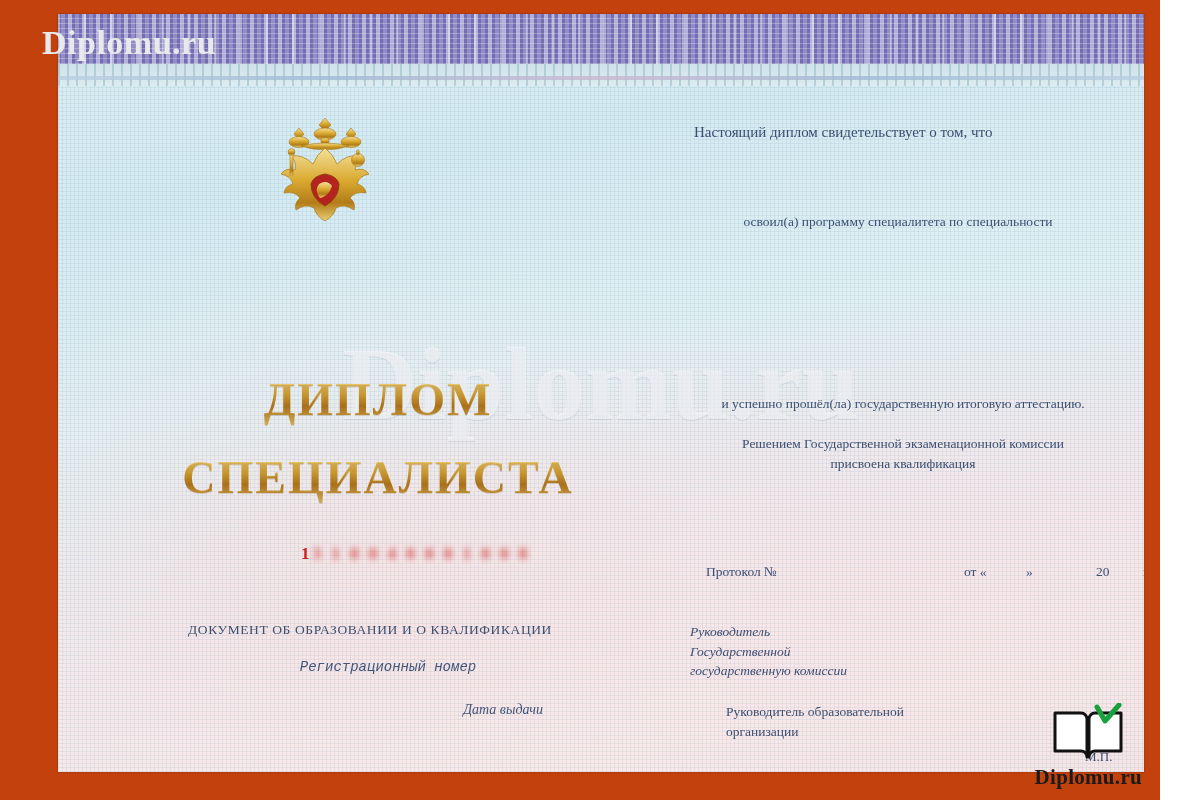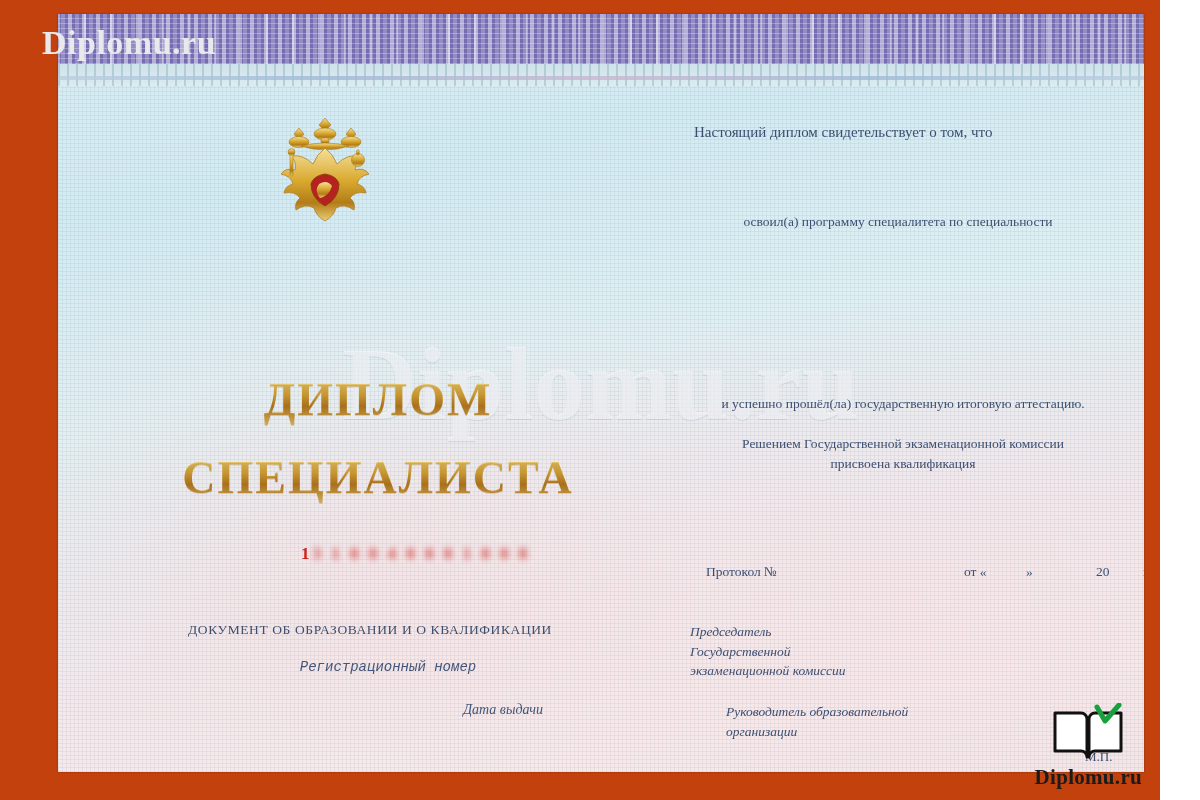--- a/index.html
+++ b/index.html
@@ -287,21 +287,20 @@
     font-style: italic;
     font-size: 13.5px;
     line-height: 1.45;
     color: #3c4f72;
   }
   .sig-head {
     position: absolute;
     left: 668px;
     top: 688px;
     font-family: "Liberation Serif", serif;
-    font-style: italic;
     font-size: 13.5px;
     line-height: 1.45;
     color: #3c4f72;
   }
   .mp {
     position: absolute;
     left: 1000px;
     top: 735px;
     font-family: "Liberation Serif", serif;
     font-size: 13px;
@@ -410,23 +409,23 @@
 
       <div class="protocol-row">
         <span class="p-label">Протокол №</span>
         <span class="p-ot">от «</span>
         <span class="p-q2">»</span>
         <span class="p-20">20</span>
         <span class="p-g">г.</span>
       </div>
 
       <div class="sig-chairman">
-        <div>Председатель</div>
+        <div>Руководитель</div>
         <div>Государственной</div>
-        <div>экзаменационной комиссии</div>
+        <div>государственную комиссии</div>
       </div>
 
       <div class="sig-head">
         <div>Руководитель образовательной</div>
         <div>организации</div>
       </div>
 
       <div class="mp">М.П.</div>
 
     </div>

